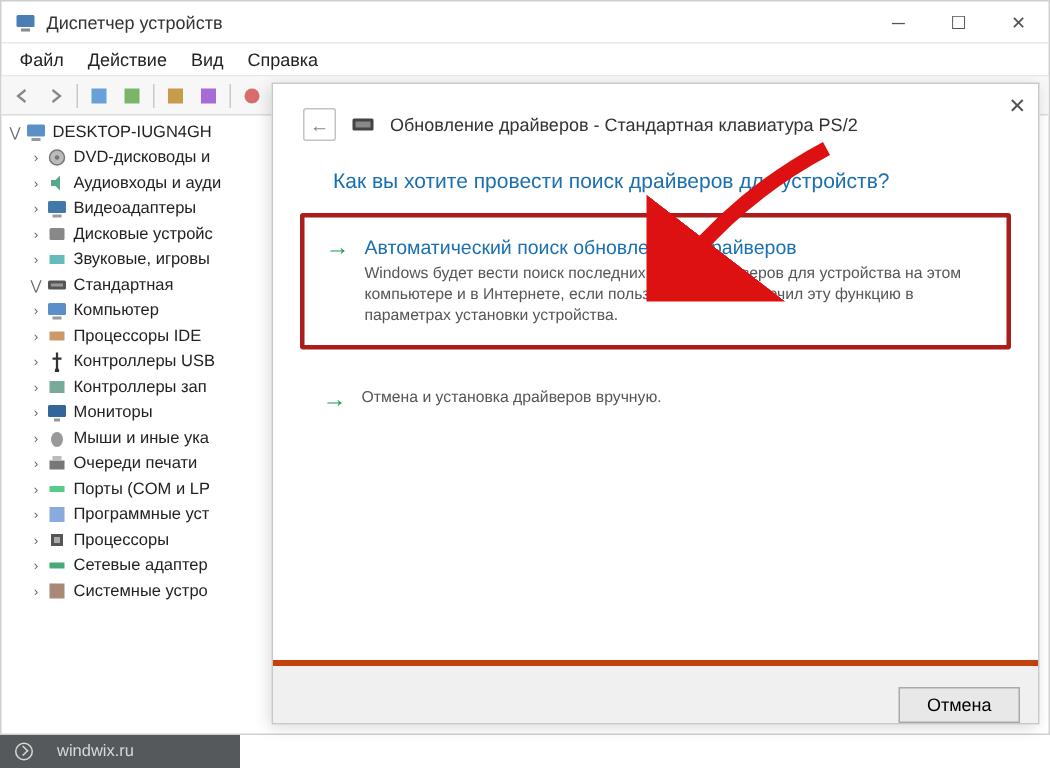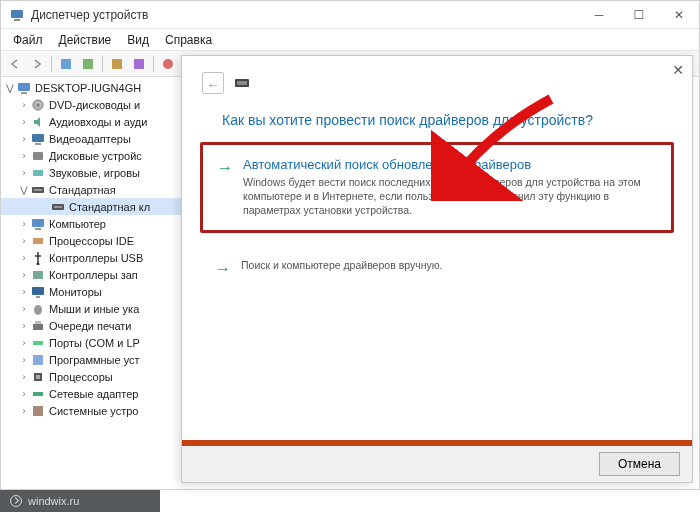--- a/index.html
+++ b/index.html
@@ -44,28 +44,28 @@
 .dlg-q { padding: 10px 20px 14px 40px; font-size: 14px; color: #1a6fb0; }
 
 .options { padding: 0 18px; }
 .opt { border: 1px solid transparent; padding: 12px 14px 12px 14px; margin-bottom: 12px; }
 .opt.boxed { border: 3px solid #aa1d1d; border-radius: 2px; }
 .opt .orow { display: flex; align-items: flex-start; gap: 10px; }
 .opt .arrow { color: #1a9e57; font-size: 16px; line-height: 18px; flex-shrink: 0; }
 .opt .otitle { color: #1a6fb0; font-size: 13px; margin-bottom: 3px; }
 .opt .odesc { color: #555; font-size: 10.5px; line-height: 1.35; max-width: 420px; }
 
-.dlg-bottom { position: absolute; bottom: 0; left: 0; right: 0; height: 42px; background: #f0f0f0; border-top: 6px solid #c2410c; display: flex; align-items: center; justify-content: flex-end; padding: 0 12px; }
+.dlg-bottom { position: absolute; bottom: 0; left: 0; right: 0; height: 42px; background: #f0f0f0; border-top: 4px solid #c2410c; display: flex; align-items: flex-end; justify-content: flex-end; padding: 0 12px; }
 .dlg-bottom button { padding: 4px 18px; font-size: 12px; background: #e8e8e8; border: 1px solid #aaa; }
 
 
 .ann-arrow { position: absolute; left: 430px; top: 90px; pointer-events: none; }
 
 
-.wm { position: absolute; left: 0; bottom: 0; height: 22px; background: #56595c; color: #d8d8d8; font-size: 11px; display: flex; align-items: center; padding: 0 10px; gap: 6px; width: 160px; }
+.wm { position: absolute; left: 0; bottom: 0; height: 22px; background: #56595c; color: #d8d8d8; font-size: 11px; display: flex; align-items: center; padding: 0 10px; gap: 16px; width: 160px; }
 .wm .circ { width: 12px; height: 12px; border: 1.5px solid #d8d8d8; border-radius: 50%; position: relative; }
 .wm .circ::after { content: ""; position: absolute; right: 3px; top: 2px; width: 4px; height: 4px; border: 1.5px solid #d8d8d8; border-left: none; border-bottom: none; transform: rotate(45deg); }
 
 
 svg { display: block; }
 </style>
 </head>
 <body>
 
 <div class="main-window">
@@ -200,30 +200,20 @@
         <div class="node l2">
           <span class="exp">⋁</span>
           <span class="ticon">
             <svg width="14" height="14">
               <rect x="1" y="4" width="12" height="6" rx="1" fill="#555"></rect>
               <rect x="3" y="6" width="8" height="2" fill="#999"></rect>
             </svg>
           </span>
           <span>Стандартная</span>
         </div>
-        <div class="node l3 sel">
-          <span class="exp"></span>
-          <span class="ticon">
-            <svg width="14" height="14">
-              <rect x="1" y="4" width="12" height="6" rx="1" fill="#555"></rect>
-              <rect x="3" y="6" width="8" height="2" fill="#999"></rect>
-            </svg>
-          </span>
-          <span>Стандартная кл</span>
-        </div>
         <div class="node l2">
           <span class="exp">›</span>
           <span class="ticon">
             <svg width="14" height="14">
               <rect x="1" y="2" width="12" height="8" fill="#5a8fc8" rx="1"></rect>
               <rect x="4" y="11" width="6" height="2" fill="#999"></rect>
             </svg>
           </span>
           <span>Компьютер</span>
         </div>
@@ -336,38 +326,39 @@
   <div class="dialog">
     <div class="close">✕</div>
     <div class="dlg-head">
       <div class="back">←</div>
       <span class="kicon">
           <svg width="16" height="16">
             <rect x="1" y="4" width="14" height="8" rx="1" fill="#444"></rect>
             <rect x="3" y="6" width="10" height="4" fill="#888"></rect>
           </svg>
         </span>
+      <span class="dtitle">Обновление драйверов - Стандартная клавиатура PS/2</span>
     </div>
     <div class="dlg-q">Как вы хотите провести поиск драйверов для устройств?</div>
 
     <div class="options">
       <div class="opt boxed">
         <div class="orow">
           <span class="arrow">→</span>
           <div>
             <div class="otitle">Автоматический поиск обновленных драйверов</div>
             <div class="odesc">Windows будет вести поиск последних версий драйверов для устройства на этом компьютере и в Интернете, если пользователь не отключил эту функцию в параметрах установки устройства.</div>
           </div>
         </div>
       </div>
       <div class="opt">
         <div class="orow">
           <span class="arrow">→</span>
           <div>
-            <div class="odesc">Поиск и компьютере драйверов вручную.</div>
+            <div class="odesc">Отмена и установка драйверов вручную.</div>
           </div>
         </div>
       </div>
     </div>
 
     <div class="dlg-bottom">
       <button>Отмена</button>
     </div>
   </div>
 

